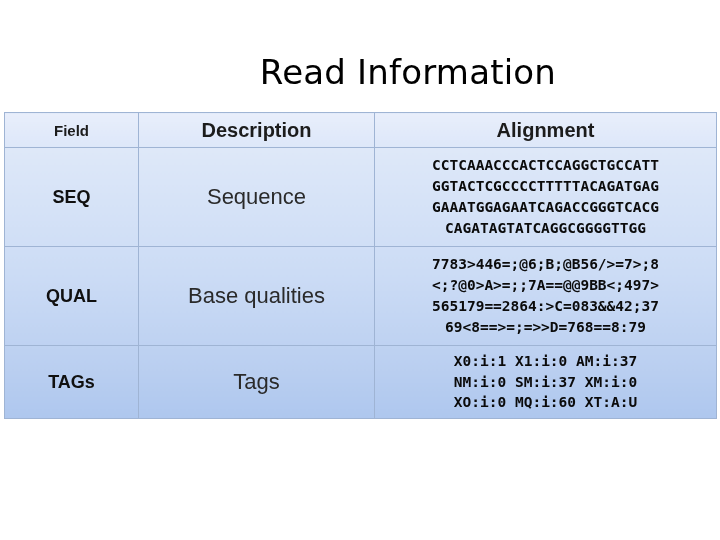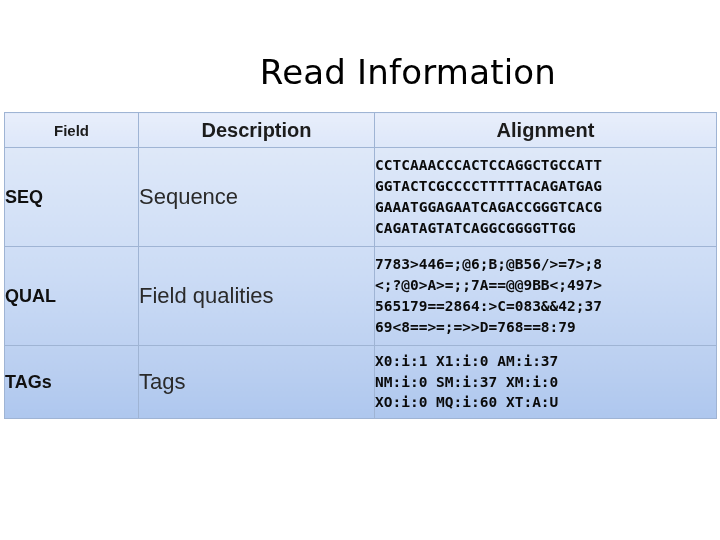--- a/index.html
+++ b/index.html
@@ -53,20 +53,21 @@
 
   table.read-table col.c-field      { width: 134px; }
   table.read-table col.c-desc       { width: 236px; }
   table.read-table col.c-align      { width: 342px; }
 
   table.read-table th,
   table.read-table td {
     border: 1px solid #9fb4d4;
     padding: 0;
     vertical-align: middle;
+    text-align: center;
   }
 
   
   table.read-table thead th {
     background: linear-gradient(to bottom, #e8eefb 0%, #dde7f9 100%);
     height: 30px;
     text-align: center;
     font-family: "Liberation Sans", sans-serif;
     font-size: 20px;
     font-weight: bold;
@@ -149,21 +150,21 @@
           <td class="cell-align">
             <div class="mono-block">CCTCAAACCCACTCCAGGCTGCCATT
 GGTACTCGCCCCTTTTTACAGATGAG
 GAAATGGAGAATCAGACCGGGTCACG
 CAGATAGTATCAGGCGGGGTTGG</div>
           </td>
         </tr>
 
         <tr class="row-qual">
           <td class="cell-field">QUAL</td>
-          <td class="cell-desc">Field qualities</td>
+          <td class="cell-desc">Base qualities</td>
           <td class="cell-align">
             <div class="mono-block">7783&gt;446=;@6;B;@B56/&gt;=7&gt;;8
 &lt;;?@0&gt;A&gt;=;;7A==@@9BB&lt;;497&gt;
 565179==2864:&gt;C=083&amp;&amp;42;37
 69&lt;8==&gt;=;=&gt;&gt;D=768==8:79</div>
           </td>
         </tr>
 
         <tr class="row-tags">
           <td class="cell-field">TAGs</td>

